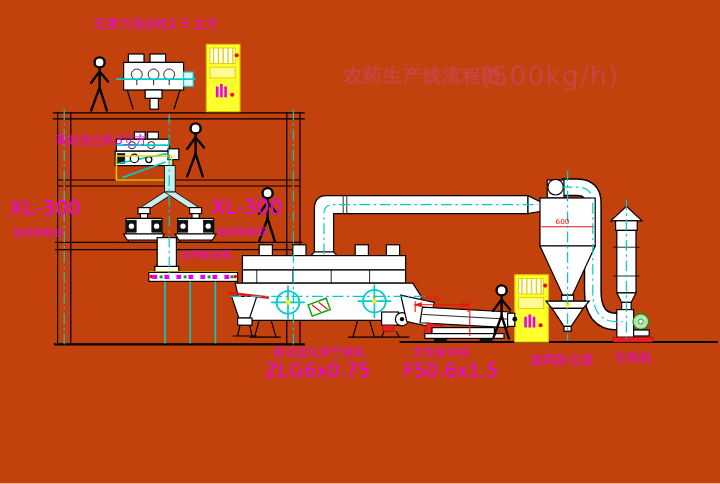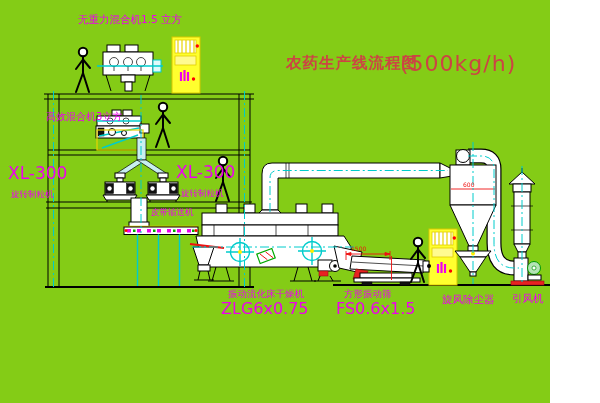--- a/index.html
+++ b/index.html
@@ -1,16 +1,16 @@
 <!DOCTYPE html>
 <html><head>
 <meta charset="utf-8">
 <style>
   html,body{margin:0;padding:0;background:#fff;}
-  #stage{position:relative;width:550px;height:403px;background:#84cc16;overflow:hidden;
+  #stage{position:relative;width:600px;height:403px;background:#c2410c;overflow:hidden;
          font-family:"DejaVu Sans",sans-serif;}
   svg{display:block}
   .ln{stroke:#000;fill:none;stroke-width:1}
   .thin{stroke:#000;fill:none;stroke-width:.7}
   .fw{fill:#fff;stroke:#000;stroke-width:1}
   .blk{fill:#111;stroke:#000;stroke-width:.5}
   .cyan{stroke:#00cccc;fill:none;stroke-width:1.4}
   .cl{stroke:#00cccc;stroke-dasharray:9 3 2 3;stroke-width:1;fill:none}
   .pipe{fill:#c8efef;stroke:#000;stroke-width:.7}
   .redln{stroke:#ee1111;fill:none;stroke-width:.9}

